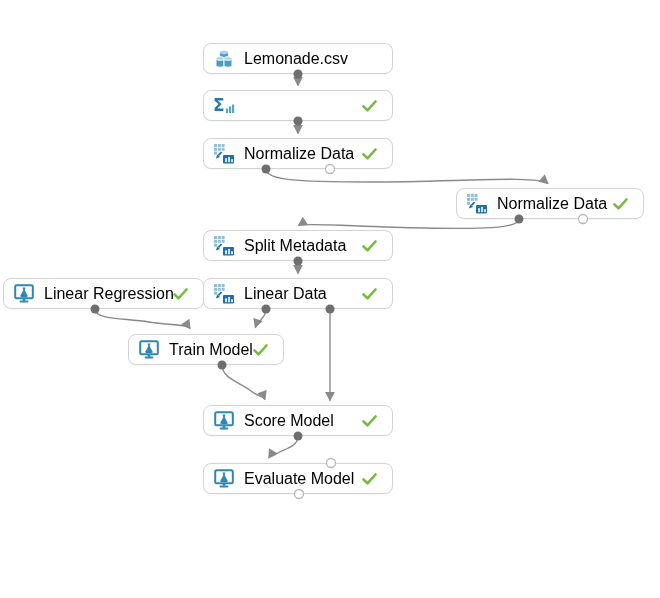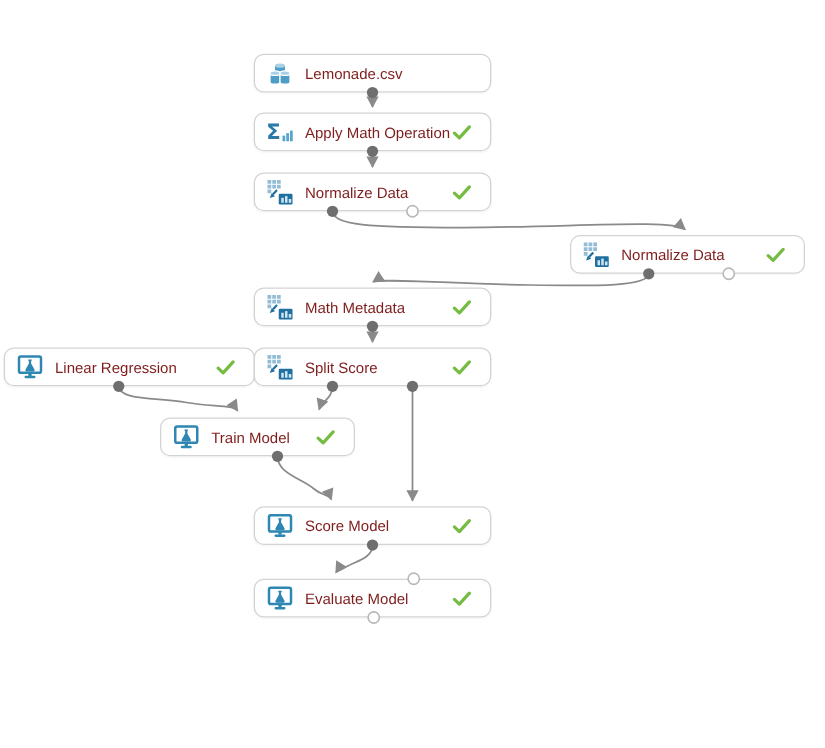--- a/index.html
+++ b/index.html
@@ -9,21 +9,21 @@
   }
   .canvas{position:absolute;inset:0;}
   .node{
     position:absolute;height:31px;box-sizing:border-box;
     background:#ffffff;border:1px solid #d3d3d3;border-radius:8px;
     display:flex;align-items:center;padding-left:9px;
     box-shadow:0 1px 1px rgba(0,0,0,0.03);
     z-index:1;cursor:pointer;
   }
   .node .icon{width:22px;height:22px;flex:none;display:flex;align-items:center;justify-content:center;}
-  .node .label{margin-left:9px;font-size:12px;color:#7f1d1d;white-space:nowrap;}
+  .node .label{margin-left:9px;font-size:16px;color:#000000;white-space:nowrap;}
   .node .check{position:absolute;right:15px;top:50%;transform:translateY(-50%);display:flex;}
   svg.wires{position:absolute;left:0;top:0;z-index:2;pointer-events:none;}
   svg.wires .hit{pointer-events:auto;}
 </style>
 </head>
 <body>
 
 <div class="canvas">
 
   <div class="node" style="left:203px;top:43px;width:190px">
@@ -44,21 +44,20 @@
 
   <div class="node" style="left:203px;top:90px;width:190px">
     <span class="icon">
       <svg viewBox="0 0 22 22" width="22" height="22">
         <text x="0" y="16" font-size="17" font-weight="bold" fill="#2a79a8" font-family="DejaVu Sans, sans-serif">Σ</text>
         <rect x="13" y="13.5" width="2.2" height="4.5" fill="#57a5cc"></rect>
         <rect x="16" y="11.5" width="2.2" height="6.5" fill="#57a5cc"></rect>
         <rect x="19" y="9.5" width="2.2" height="8.5" fill="#57a5cc"></rect>
       </svg>
     </span>
-    <span class="label">Apply Math Operation</span>
     <span class="check">
       <svg width="15" height="12" viewBox="0 0 15 12">
           <path d="M1.5,6.5 L5.5,10.3 L13.5,1.5" fill="none" stroke="#76bc43" stroke-width="2.6" stroke-linecap="round" stroke-linejoin="round"></path>
         </svg>
     </span>
   </div>
 
   <div class="node" style="left:203px;top:138px;width:190px">
     <span class="icon">
       <svg viewBox="0 0 22 22" width="22" height="22">
@@ -128,21 +127,21 @@
           <rect x="1" y="8.6" width="3" height="3"></rect>
         </g>
         <path d="M8.6,9 L5.4,12.4" stroke="#1f6f9f" stroke-width="1.8" fill="none"></path>
         <path d="M2.8,15.4 L7,14 L4.4,11.4 Z" fill="#1f6f9f"></path>
         <rect x="10" y="12" width="11" height="8.5" rx="1" fill="#1f6f9f"></rect>
         <rect x="12" y="15.2" width="2" height="4" fill="#cfe6f2"></rect>
         <rect x="15" y="13.9" width="2" height="5.3" fill="#cfe6f2"></rect>
         <rect x="18" y="16.2" width="2" height="3" fill="#cfe6f2"></rect>
       </svg>
     </span>
-    <span class="label">Math Metadata</span>
+    <span class="label">Split Metadata</span>
     <span class="check">
       <svg width="15" height="12" viewBox="0 0 15 12">
           <path d="M1.5,6.5 L5.5,10.3 L13.5,1.5" fill="none" stroke="#76bc43" stroke-width="2.6" stroke-linecap="round" stroke-linejoin="round"></path>
         </svg>
     </span>
   </div>
 
   <div class="node" style="left:3px;top:278px;width:201px">
     <span class="icon">
       <svg viewBox="0 0 22 22" width="22" height="22">
@@ -173,21 +172,21 @@
           <rect x="1" y="8.6" width="3" height="3"></rect>
         </g>
         <path d="M8.6,9 L5.4,12.4" stroke="#1f6f9f" stroke-width="1.8" fill="none"></path>
         <path d="M2.8,15.4 L7,14 L4.4,11.4 Z" fill="#1f6f9f"></path>
         <rect x="10" y="12" width="11" height="8.5" rx="1" fill="#1f6f9f"></rect>
         <rect x="12" y="15.2" width="2" height="4" fill="#cfe6f2"></rect>
         <rect x="15" y="13.9" width="2" height="5.3" fill="#cfe6f2"></rect>
         <rect x="18" y="16.2" width="2" height="3" fill="#cfe6f2"></rect>
       </svg>
     </span>
-    <span class="label">Split Score</span>
+    <span class="label">Linear Data</span>
     <span class="check">
       <svg width="15" height="12" viewBox="0 0 15 12">
           <path d="M1.5,6.5 L5.5,10.3 L13.5,1.5" fill="none" stroke="#76bc43" stroke-width="2.6" stroke-linecap="round" stroke-linejoin="round"></path>
         </svg>
     </span>
   </div>
 
   <div class="node" style="left:128px;top:334px;width:156px">
     <span class="icon">
       <svg viewBox="0 0 22 22" width="22" height="22">

